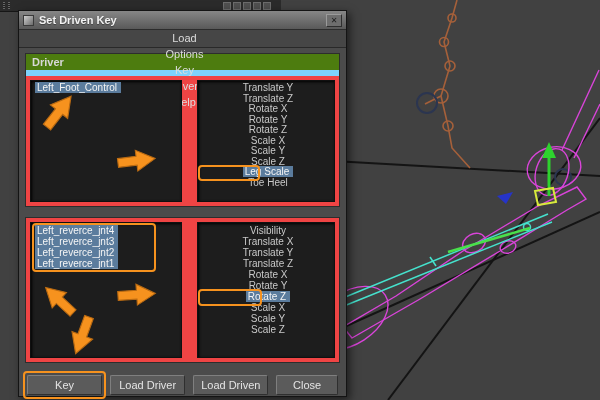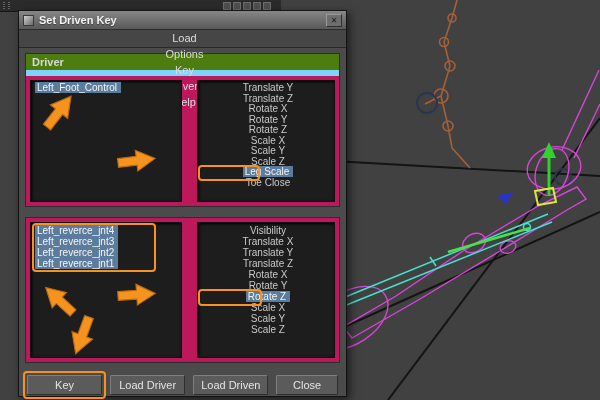--- a/index.html
+++ b/index.html
@@ -35,21 +35,21 @@
              border:1px solid;border-color:#9a9a9a #2e2e2e #2e2e2e #9a9a9a;
              font-size:8px;line-height:11px;text-align:center;box-sizing:border-box;}
   #menubar{height:17px;background:#464646;border-bottom:1px solid #292929;
            display:flex;align-items:center;padding-left:4px;flex-direction:column;}
   .menu-item{font-size:11px;color:#dcdcdc;padding:0 7px;line-height:16px;}
 
   .group{margin:5px 6px 0 6px;border:1px solid #2d2d2d;
          box-shadow:inset 0 1px 0 rgba(255,255,255,.07);}
   .group-hd{font-size:11px;font-weight:bold;color:#d8d8d8;background:#4d7c0f;
             padding:2px 6px;border-bottom:6px solid #7dd3fc;}
-  .lists{display:flex;gap:15px;padding:4px;background:#be185d;}
+  .lists{display:flex;gap:15px;padding:4px;background:#ef4444;}
   .list{background:#1d1d1d;border:1px solid #101010;
         box-shadow:inset 1px 1px 3px #000;overflow:hidden;position:relative;
         padding-top:2px;box-sizing:border-box;}
   .obj-list{width:152px;}
   .attr-list{flex:1;text-align:center;}
   #driver-lists .list{height:122px;}
   #driven-lists .list{height:136px;}
 
   .row{height:10.5px;line-height:10.5px;font-size:10px;color:#c9c9c9;
        padding-left:4px;white-space:nowrap;}
@@ -162,21 +162,21 @@
           <div class="row"><span>Rotate X</span></div>
           <div class="row"><span>Rotate Y</span></div>
           <div class="row"><span>Rotate Z</span></div>
           <div class="row"><span>Scale X</span></div>
           <div class="row"><span>Scale Y</span></div>
           <div class="row"><span>Scale Z</span></div>
           <div class="row" style="position:relative">
             <span class="sel">Leg Scale</span>
             <div class="obox" style="left:0;top:-2px;width:58px;height:12px;"></div>
           </div>
-          <div class="row"><span>Toe Close</span></div>
+          <div class="row"><span>Toe Heel</span></div>
         </div>
       </div>
     </div>
 
     <div class="group" id="driven" style="margin-top:10px;">
       <div class="lists" id="driven-lists">
         <div class="list obj-list">
           <div class="row"><span class="sel">Left_reverce_jnt4</span></div>
           <div class="row"><span class="sel">Left_reverce_jnt3</span></div>
           <div class="row"><span class="sel">Left_reverce_jnt2</span></div>

